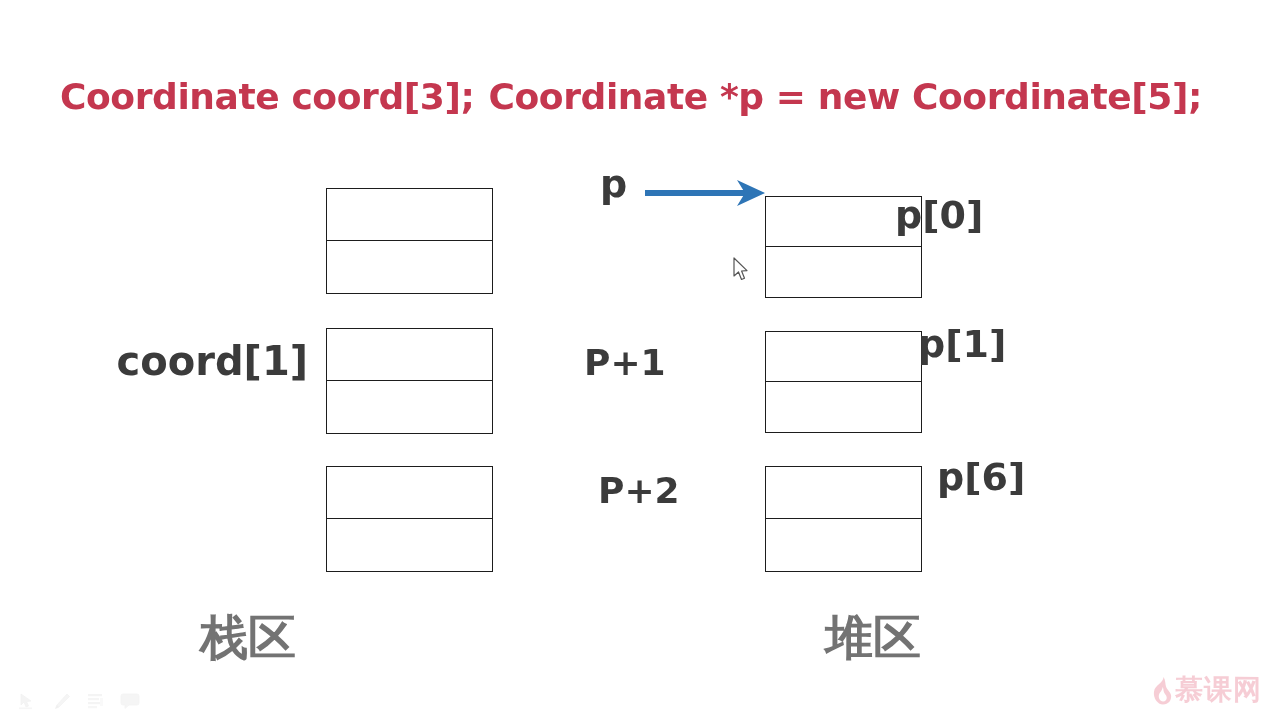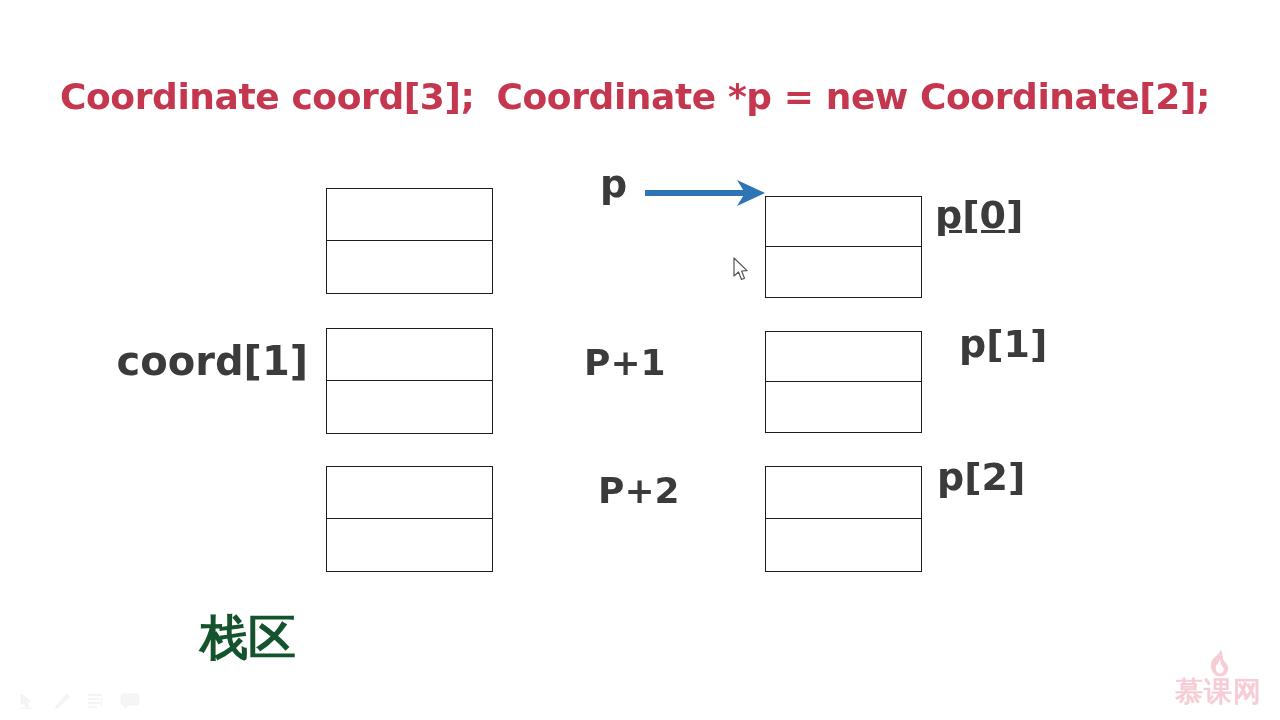--- a/index.html
+++ b/index.html
@@ -26,21 +26,21 @@
     left: 60px;
     width: 1215px;
     white-space: nowrap;
     font-family: "DejaVu Sans", "Liberation Sans", sans-serif;
     font-weight: bold;
     font-size: 36px;
     letter-spacing: -0.4px;
     color: #c4374f;
     line-height: 1.05;
   }
-  .code-line .seg-stack { margin-right: 22px; }
+  .code-line .seg-stack { margin-right: 14px; }
 
   
   .lbl {
     position: absolute;
     font-family: "DejaVu Sans", "Liberation Sans", sans-serif;
     font-weight: bold;
     color: #3b3b3b;
     white-space: nowrap;
     line-height: 1;
   }
@@ -85,34 +85,33 @@
     width: 18px;
     height: 26px;
   }
 
   
   .region-caption {
     position: absolute;
     font-family: "DejaVu Sans", "Liberation Sans", sans-serif;
     font-weight: bold;
     font-size: 48px;
-    color: #14532d;
+    color: #737373;
     white-space: nowrap;
     line-height: 1;
   }
 
   
   .watermark {
     position: absolute;
     right: 18px;
     bottom: 14px;
     display: flex;
-    align-items: center;
+    align-items: flex-start;
     opacity: 0.55;
-    flex-direction: column;
   }
   .watermark .wm-text {
     font-family: "DejaVu Sans", "Liberation Sans", sans-serif;
     font-weight: bold;
     font-size: 28px;
     color: #f0a6b4;
     letter-spacing: 1px;
     line-height: 1;
   }
 
@@ -131,21 +130,21 @@
     height: 18px;
     display: block;
   }
 </style>
 </head>
 <body>
 
 <div id="slide">
 
   <div class="code-line">
-    <span class="seg-stack">Coordinate coord[3];</span><span>Coordinate *p = new Coordinate[2];</span>
+    <span class="seg-stack">Coordinate coord[3];</span><span>Coordinate *p = new Coordinate[5];</span>
   </div>
 
   <div class="memblock" style="left:326px; top:188px; width:167px; height:106px;">
     <div class="cell top"></div>
     <div class="cell"></div>
   </div>
 
   <div class="lbl lbl-coord" style="left:108px; top:341px; width:200px;">coord[1]</div>
   <div class="memblock" style="left:326px; top:328px; width:167px; height:106px;">
     <div class="cell top"></div>
@@ -165,36 +164,37 @@
     <svg width="122" height="30" viewBox="0 0 122 30">
       <line x1="0" y1="15" x2="100" y2="15" stroke="#2e75b6" stroke-width="6" stroke-linecap="butt"></line>
       <polygon points="92,2 120,15 92,28 100,15" fill="#2e75b6"></polygon>
     </svg>
   </div>
 
   <div class="memblock" style="left:765px; top:196px; width:157px; height:102px;">
     <div class="cell top"></div>
     <div class="cell"></div>
   </div>
-  <div class="lbl lbl-pidx" style="left:935px; top:196px;text-decoration:underline;">p[0]</div>
+  <div class="lbl lbl-pidx" style="left:895px; top:196px;">p[0]</div>
 
   <div class="lbl lbl-offset" style="left:584px; top:345px;">P+1</div>
   <div class="memblock" style="left:765px; top:331px; width:157px; height:102px;">
     <div class="cell top"></div>
     <div class="cell"></div>
   </div>
-  <div class="lbl lbl-pidx" style="left:959px; top:325px;">p[1]</div>
+  <div class="lbl lbl-pidx" style="left:918px; top:325px;">p[1]</div>
 
   <div class="lbl lbl-offset" style="left:598px; top:473px;">P+2</div>
   <div class="memblock" style="left:765px; top:466px; width:157px; height:106px;">
     <div class="cell top"></div>
     <div class="cell"></div>
   </div>
-  <div class="lbl lbl-pidx" style="left:937px; top:458px;">p[2]</div>
-
+  <div class="lbl lbl-pidx" style="left:937px; top:458px;">p[6]</div>
+
+  <div class="region-caption" style="left:825px; top:613px;">堆区</div>
 
   <div class="cursor">
     <svg width="18" height="26" viewBox="0 0 18 26">
       <polygon points="1,1 1,19 5.5,15 8.5,22.5 11.5,21.2 8.6,14 14,13.6" fill="#ffffff" stroke="#555555" stroke-width="1.2" stroke-linejoin="round"></polygon>
     </svg>
   </div>
 
   <div class="watermark">
     <svg width="26" height="30" viewBox="0 0 26 30">
       <path d="M14.5 1 C14.5 7, 6 8.5, 5 15.5 C4 22, 8.5 28.5, 14 28.5

